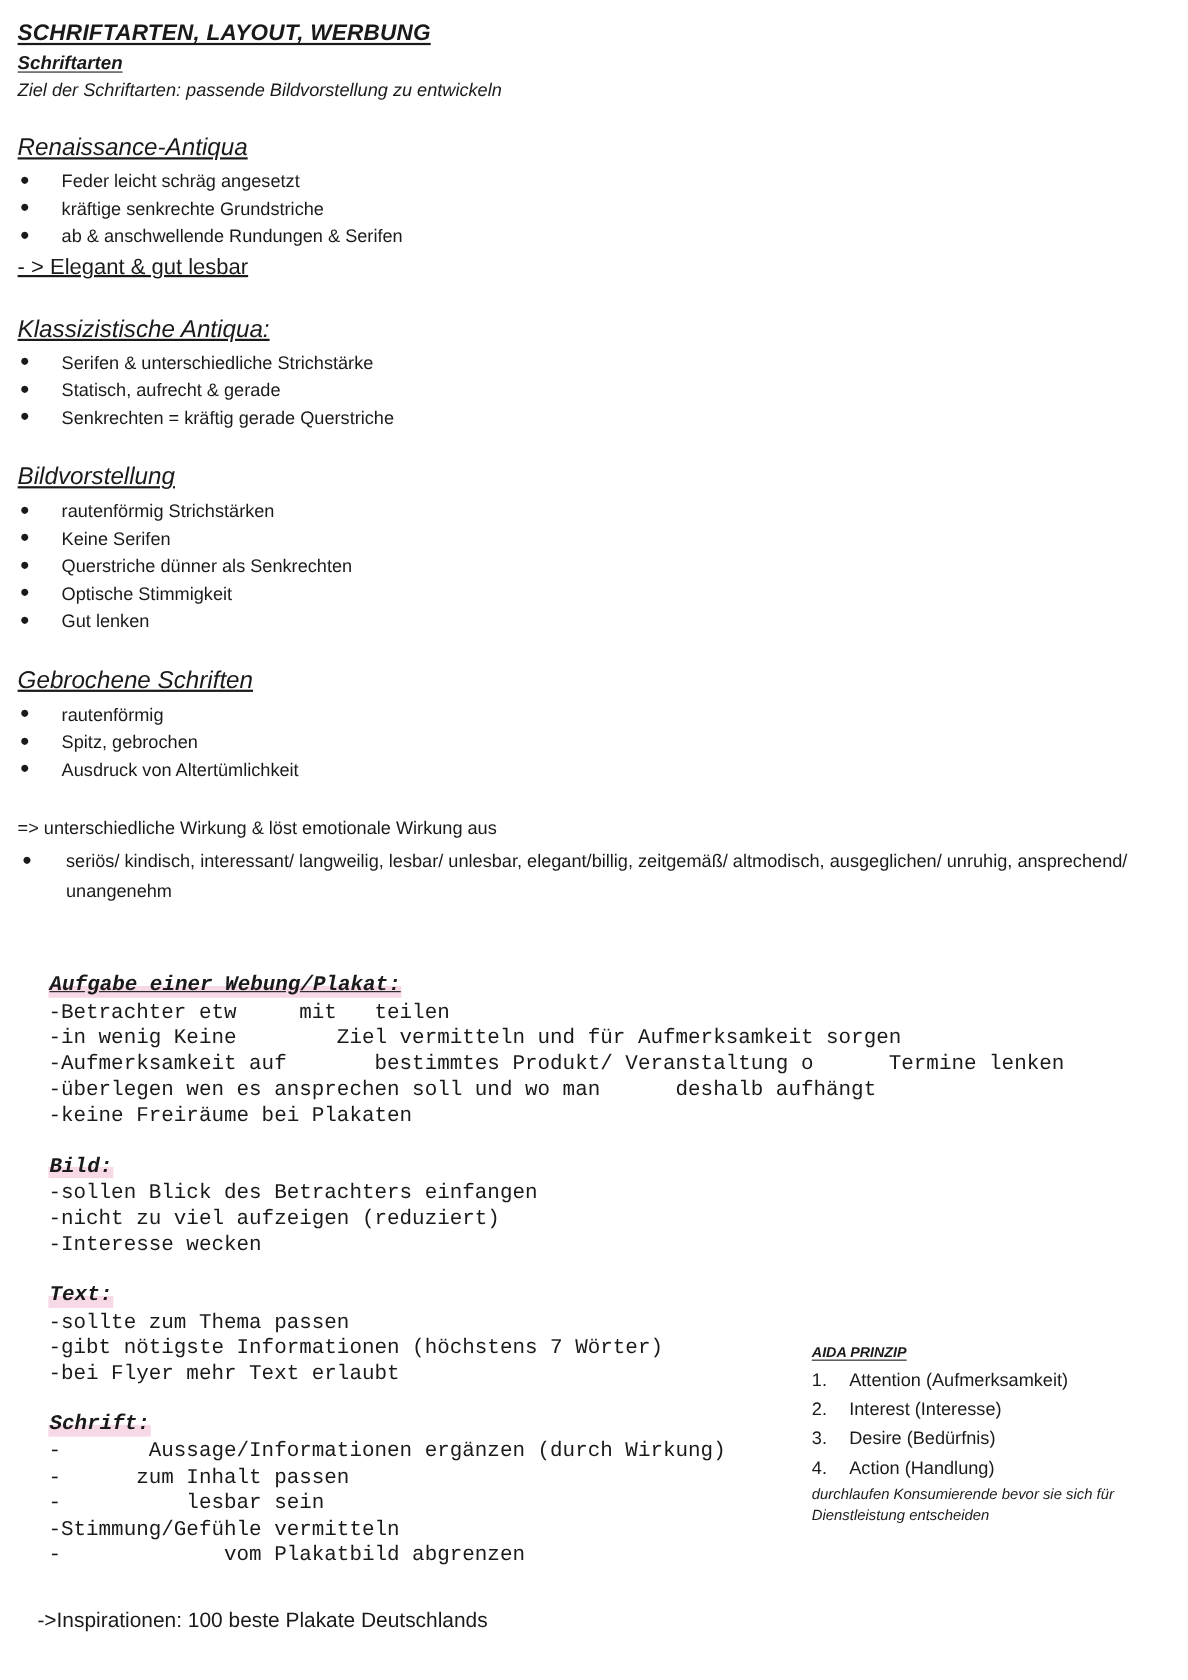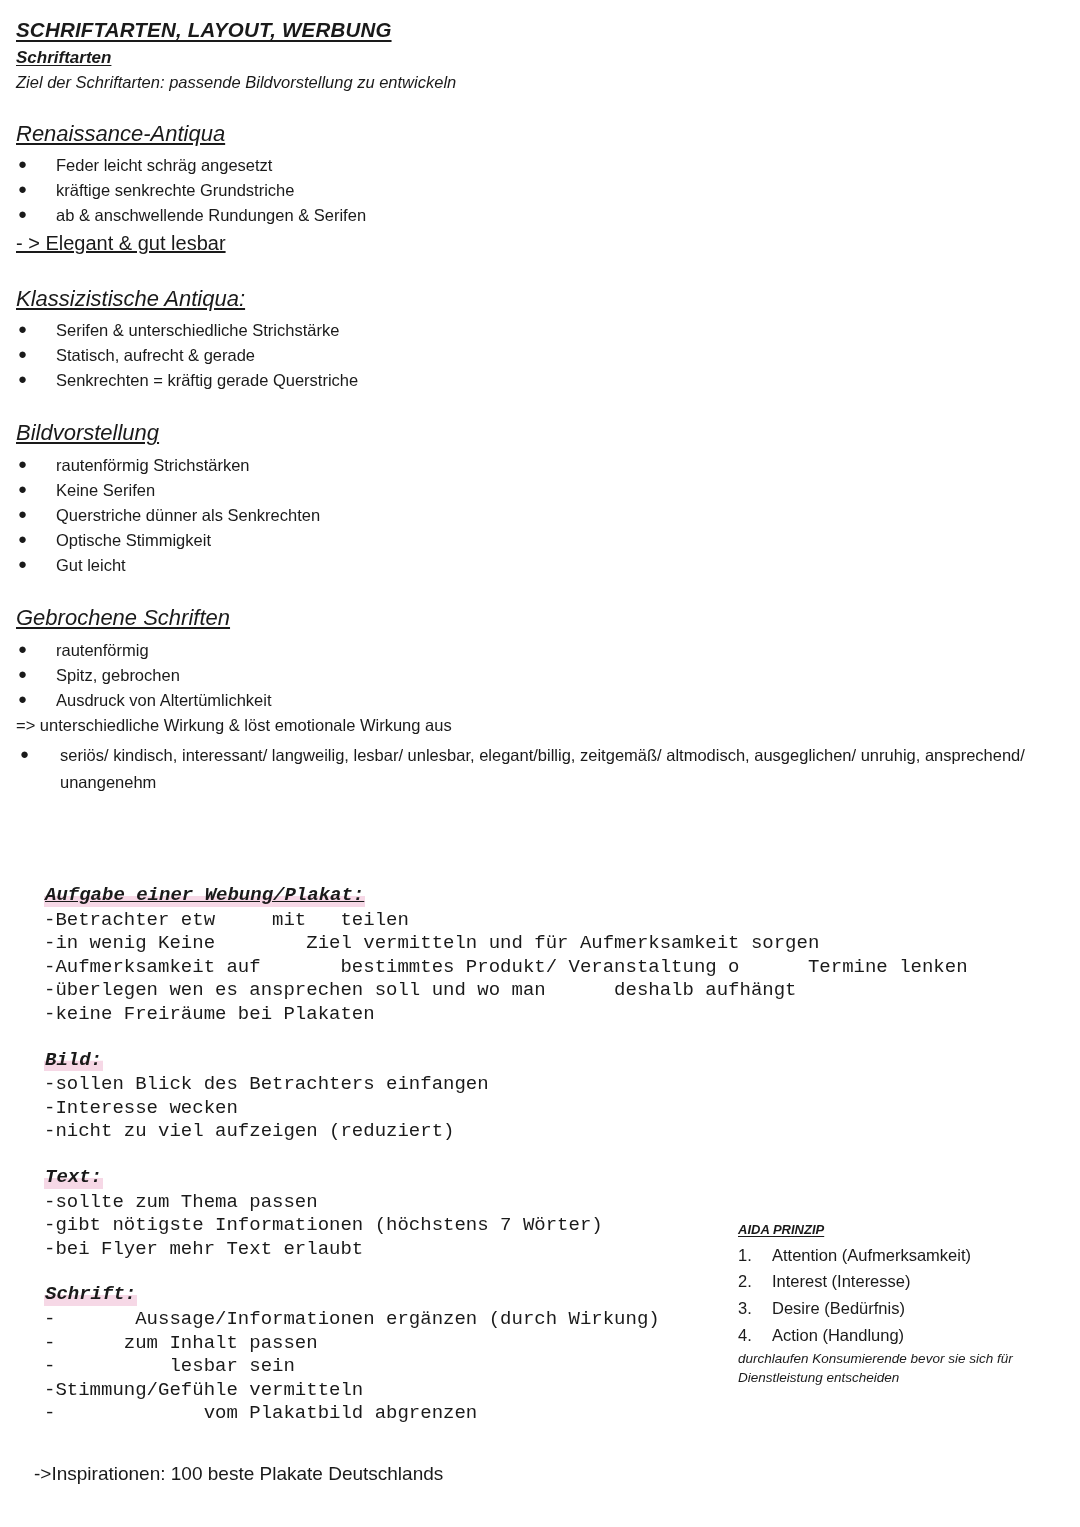--- a/index.html
+++ b/index.html
@@ -75,21 +75,21 @@
     font-size: 15px;
     line-height: 1.52;
   }
   .arrow-line {
     font-size: 20px;
     line-height: 1.52;
     margin: 0;
     text-decoration: underline;
   }
 
-  .wirkung { }
+  .wirkung { margin-top: 28px; }
   .wirkung .w-lead {
     font-size: 16.5px;
     line-height: 1.5;
     margin: 0 0 4px 0;
   }
   .wirkung ul.blist li {
     line-height: 1.62;
     padding-left: 44px;
   }
   .wirkung ul.blist li .bullet { left: 4px; line-height: 1.62; }
@@ -202,21 +202,21 @@
     </ul>
   </div>
 
   <div class="grp">
     <div class="grp-head">Bildvorstellung</div>
     <ul class="blist">
       <li><span class="bullet">●</span><span>rautenförmig Strichstärken</span></li>
       <li><span class="bullet">●</span><span>Keine Serifen</span></li>
       <li><span class="bullet">●</span><span>Querstriche dünner als Senkrechten</span></li>
       <li><span class="bullet">●</span><span>Optische Stimmigkeit</span></li>
-      <li><span class="bullet">●</span><span>Gut leicht</span></li>
+      <li><span class="bullet">●</span><span>Gut lenken</span></li>
     </ul>
   </div>
 
   <div class="grp">
     <div class="grp-head">Gebrochene Schriften</div>
     <ul class="blist">
       <li><span class="bullet">●</span><span>rautenförmig</span></li>
       <li><span class="bullet">●</span><span>Spitz, gebrochen</span></li>
       <li><span class="bullet">●</span><span>Ausdruck von Altertümlichkeit</span></li>
     </ul>
@@ -241,22 +241,22 @@
     <p class="low-line">-Betrachter etw     mit   teilen</p>
     <p class="low-line">-in wenig Keine        Ziel vermitteln und für Aufmerksamkeit sorgen</p>
     <p class="low-line">-Aufmerksamkeit auf       bestimmtes Produkt/ Veranstaltung o      Termine lenken</p>
     <p class="low-line">-überlegen wen es ansprechen soll und wo man      deshalb aufhängt</p>
     <p class="low-line">-keine Freiräume bei Plakaten</p>
   </div>
 
   <div class="sect">
     <div class="low-head nounder">Bild:</div>
     <p class="low-line">-sollen Blick des Betrachters einfangen</p>
+    <p class="low-line">-nicht zu viel aufzeigen (reduziert)</p>
     <p class="low-line">-Interesse wecken</p>
-    <p class="low-line">-nicht zu viel aufzeigen (reduziert)</p>
   </div>
 
   <div class="sect">
     <div class="low-head nounder">Text:</div>
     <p class="low-line">-sollte zum Thema passen</p>
     <p class="low-line">-gibt nötigste Informationen (höchstens 7 Wörter)</p>
     <p class="low-line">-bei Flyer mehr Text erlaubt</p>
   </div>
 
   <div class="sect">

